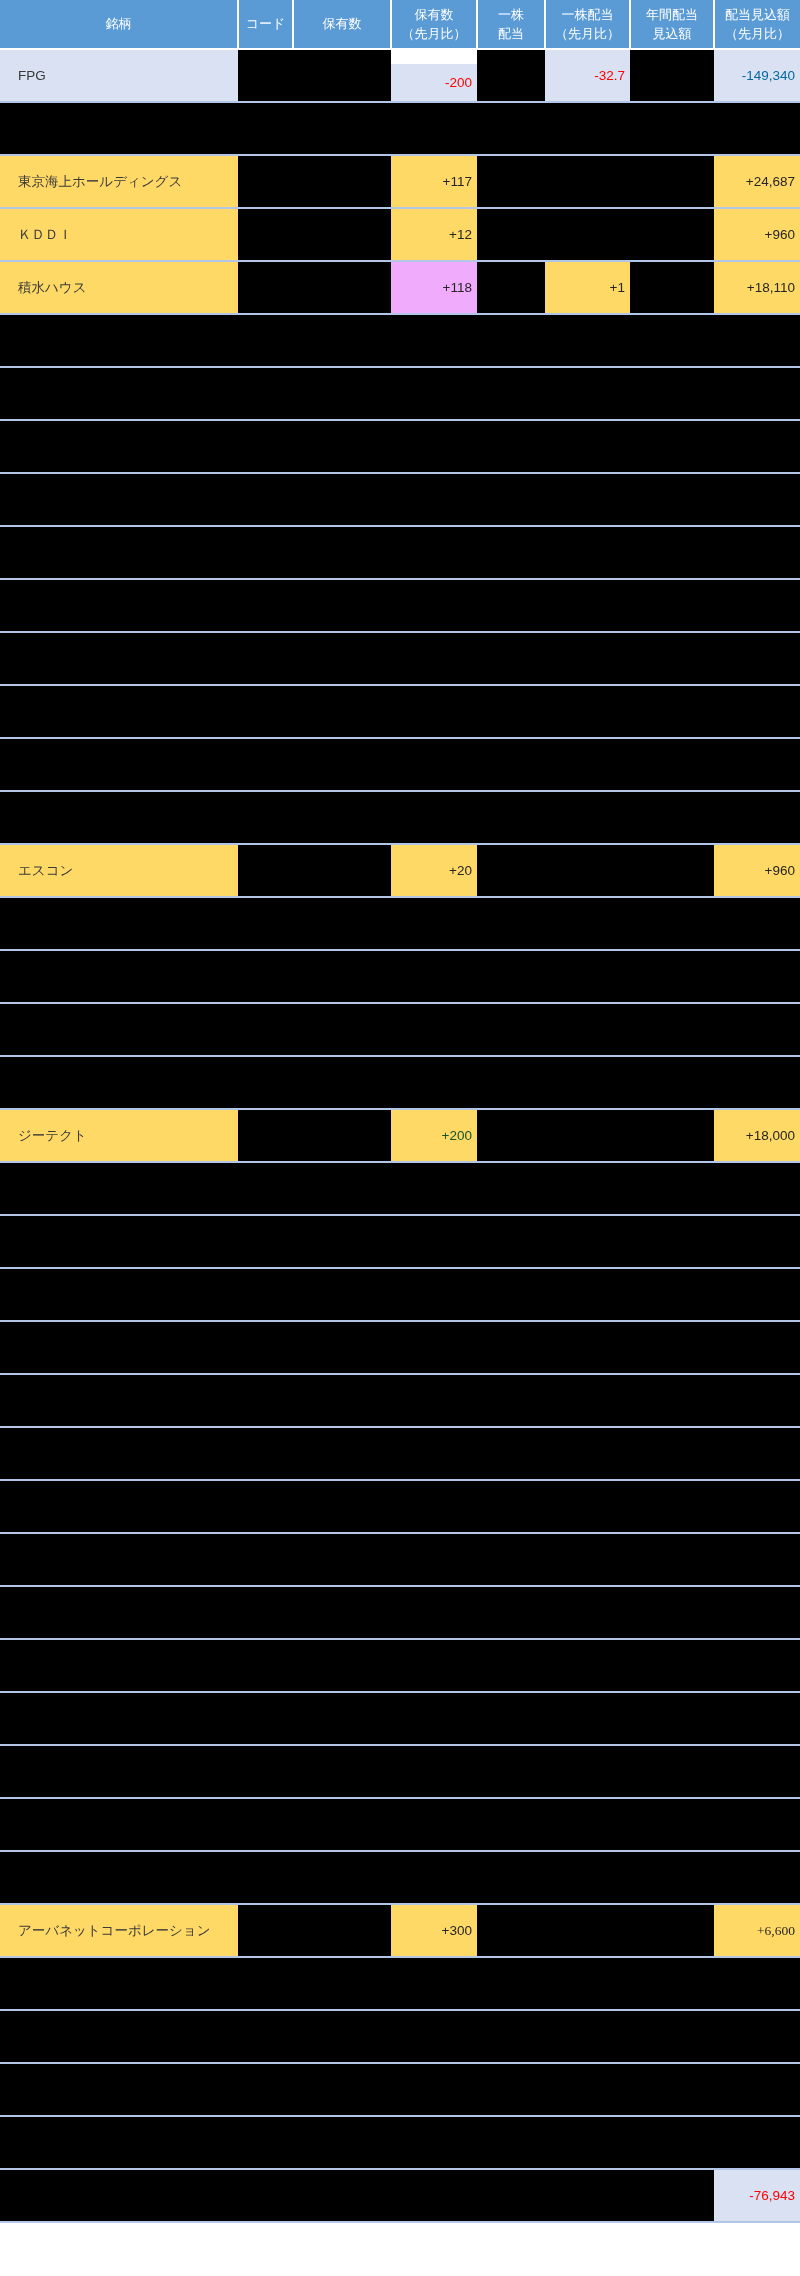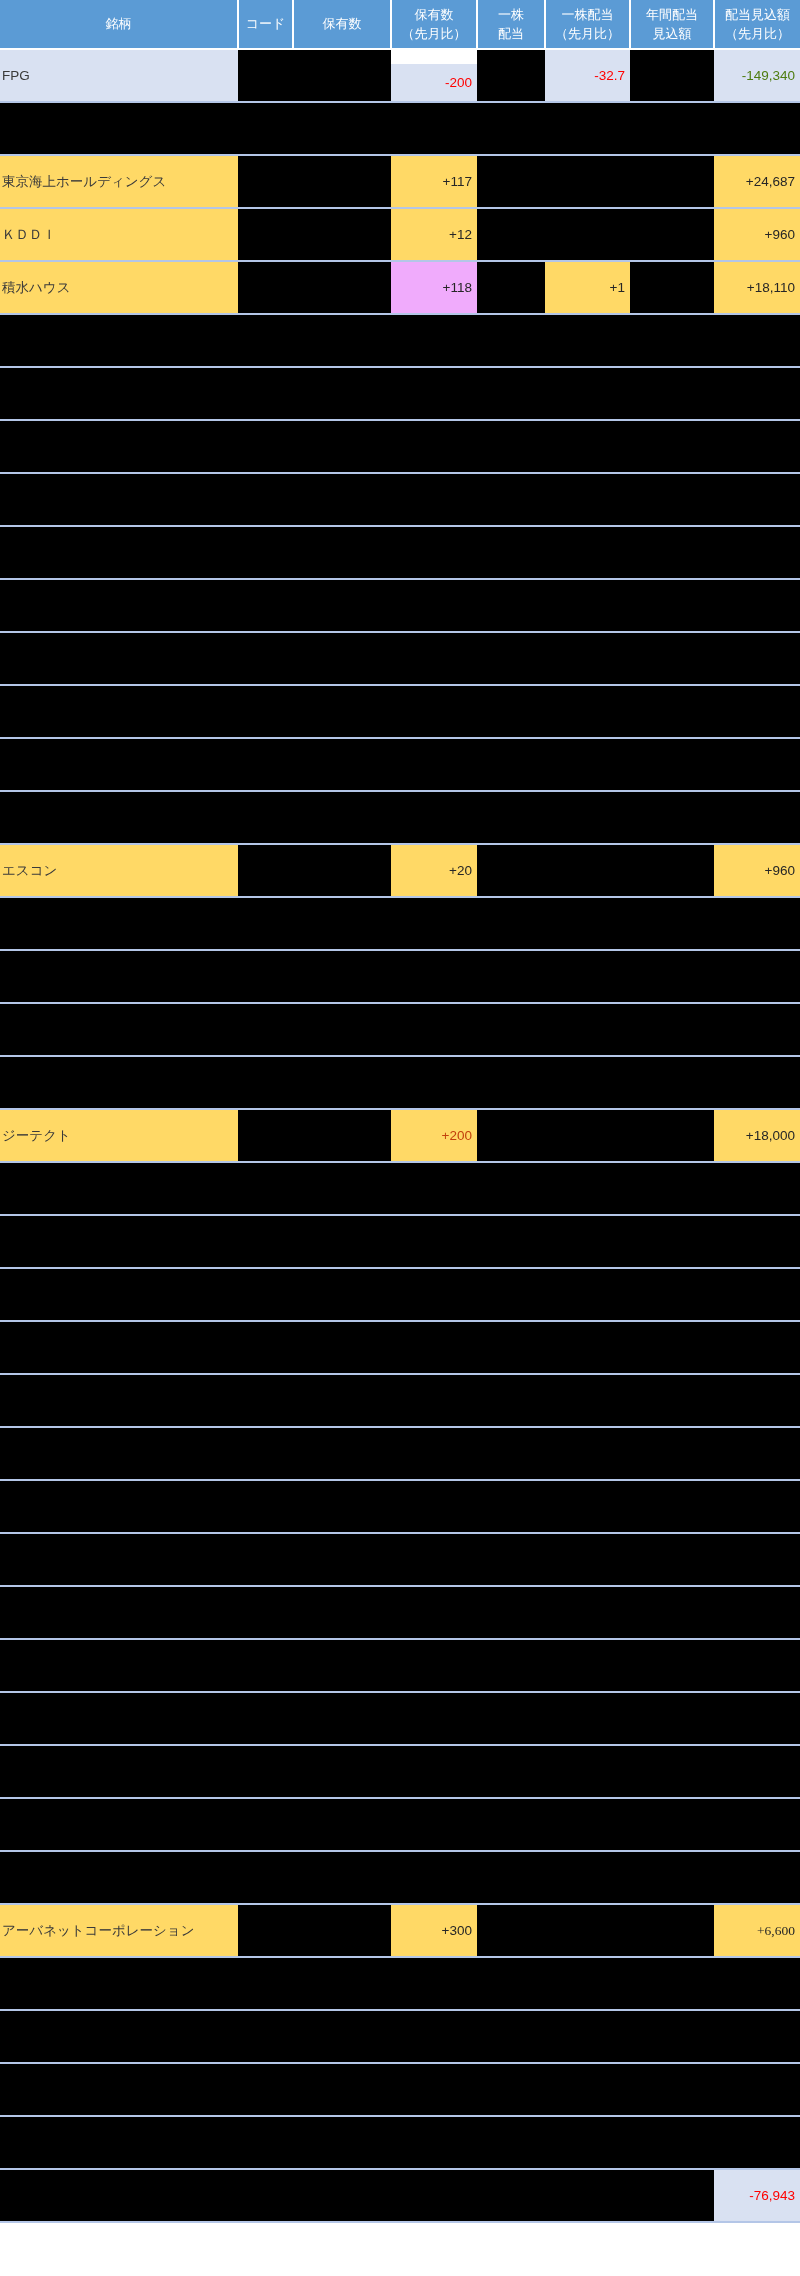--- a/index.html
+++ b/index.html
@@ -42,21 +42,21 @@
     overflow:hidden;
   }
   .row .cell:nth-child(1){width:238px}
   .row .cell:nth-child(2){width:55px}
   .row .cell:nth-child(3){width:98px}
   .row .cell:nth-child(4){width:86px}
   .row .cell:nth-child(5){width:68px}
   .row .cell:nth-child(6){width:85px}
   .row .cell:nth-child(7){width:84px}
   .row .cell:nth-child(8){width:86px}
-  .row .cell.name{justify-content:flex-start;padding-left:2px;color:var(--name-text);}
+  .row .cell.name{justify-content:flex-start;padding-left:18px;color:var(--name-text);}
   .row .cell.val{justify-content:flex-end;padding-right:5px;}
 </style>
 </head>
 <body>
 
 <div class="sheet">
   <div class="hrow">
     <div class="cell">銘柄</div>
     <div class="cell">コード</div>
     <div class="cell">保有数</div>
@@ -73,21 +73,21 @@
   </div>
   <div>
       <div class="row">
         <div class="cell name" style="background: rgb(217, 225, 242);">FPG</div>
         <div class="cell val"></div>
         <div class="cell val"></div>
         <div class="cell val" style="background: rgb(217, 225, 242); color: rgb(255, 0, 0); margin-top: 14px;">-200</div>
         <div class="cell val"></div>
         <div class="cell val" style="background: rgb(217, 225, 242); color: rgb(255, 0, 0);">-32.7</div>
         <div class="cell val"></div>
-        <div class="cell val" style="background: rgb(217, 225, 242); color: #4d7c0f;">-149,340</div>
+        <div class="cell val" style="background: rgb(217, 225, 242); color: #0369a1;">-149,340</div>
       </div>
       <div class="row">
         <div class="cell name"></div>
         <div class="cell val"></div>
         <div class="cell val"></div>
         <div class="cell val"></div>
         <div class="cell val"></div>
         <div class="cell val"></div>
         <div class="cell val"></div>
         <div class="cell val"></div>
@@ -269,21 +269,21 @@
         <div class="cell val"></div>
         <div class="cell val"></div>
         <div class="cell val"></div>
         <div class="cell val"></div>
         <div class="cell val"></div>
       </div>
       <div class="row">
         <div class="cell name" style="background: rgb(255, 217, 102);">ジーテクト</div>
         <div class="cell val"></div>
         <div class="cell val"></div>
-        <div class="cell val" style="background: rgb(255, 217, 102); color: #c2410c;">+200</div>
+        <div class="cell val" style="background: rgb(255, 217, 102); color: #14532d;">+200</div>
         <div class="cell val"></div>
         <div class="cell val"></div>
         <div class="cell val"></div>
         <div class="cell val" style="background: rgb(255, 217, 102); color: rgb(38, 38, 38);">+18,000</div>
       </div>
       <div class="row">
         <div class="cell name"></div>
         <div class="cell val"></div>
         <div class="cell val"></div>
         <div class="cell val"></div>

